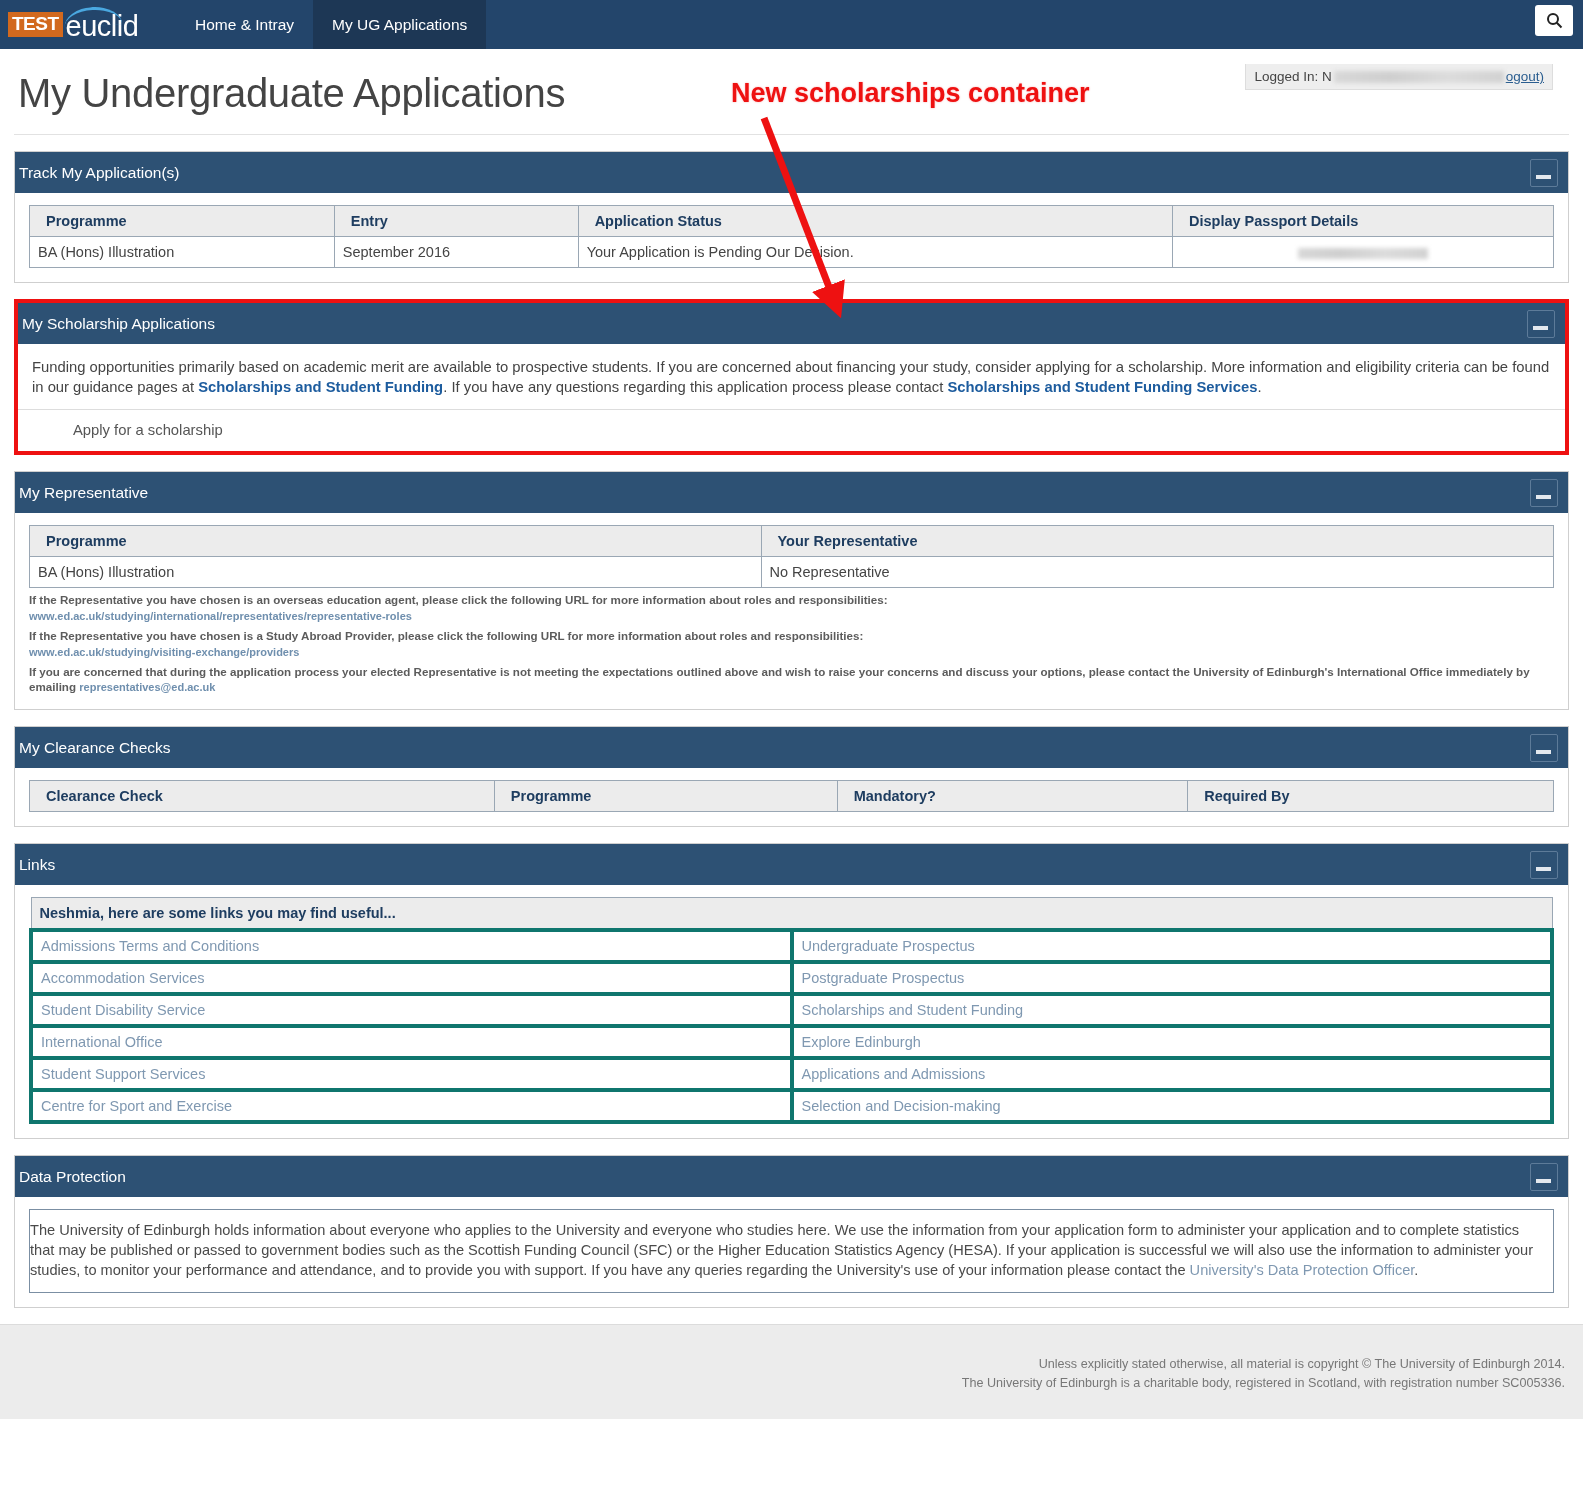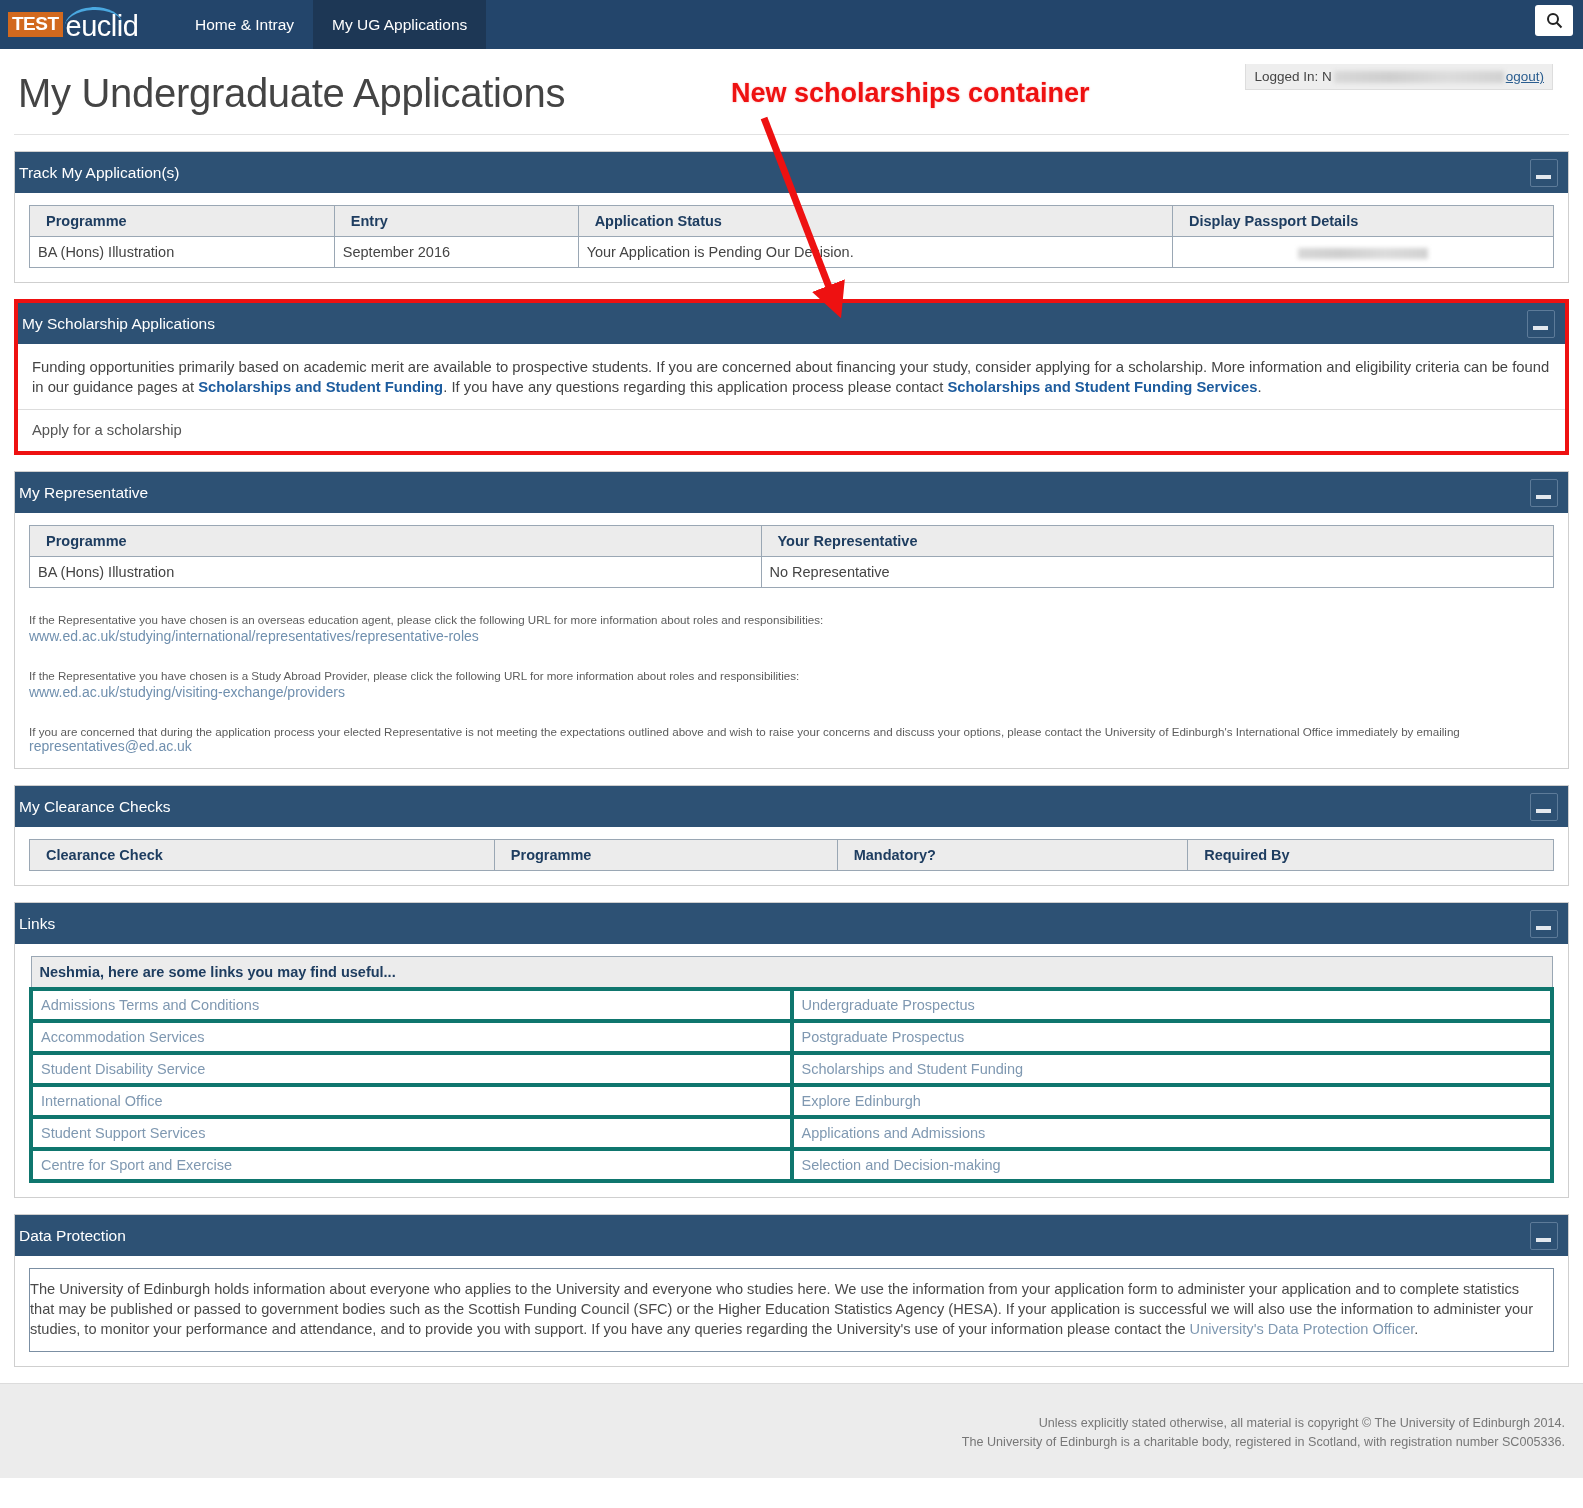--- a/index.html
+++ b/index.html
@@ -218,33 +218,35 @@
   }
   .schol-text a {
     color: #1d5c9e;
     font-weight: bold;
     text-decoration: none;
   }
   .schol-apply {
     padding: 12px 14px 13px 14px;
     font-size: 14.8px;
     color: #555555;
+    margin-left: 41px;
   }
 
   
   .note {
     font-size: 11.6px;
     color: #5c5c5c;
     line-height: 15px;
-    margin: 24px 0 0 0;
+    margin: 4px 0 0 0;
+    font-weight: bold;
   }
   .note a, .urlline {
     color: #6f8fae;
     text-decoration: none;
-    font-size: 14px;
+    font-size: 11px;
   }
   .urlline { display: block; margin-top: 2px; }
 
   
   table.links {
     width: 100%;
     border-collapse: collapse;
     font-size: 14.5px;
     table-layout: fixed;
   }

